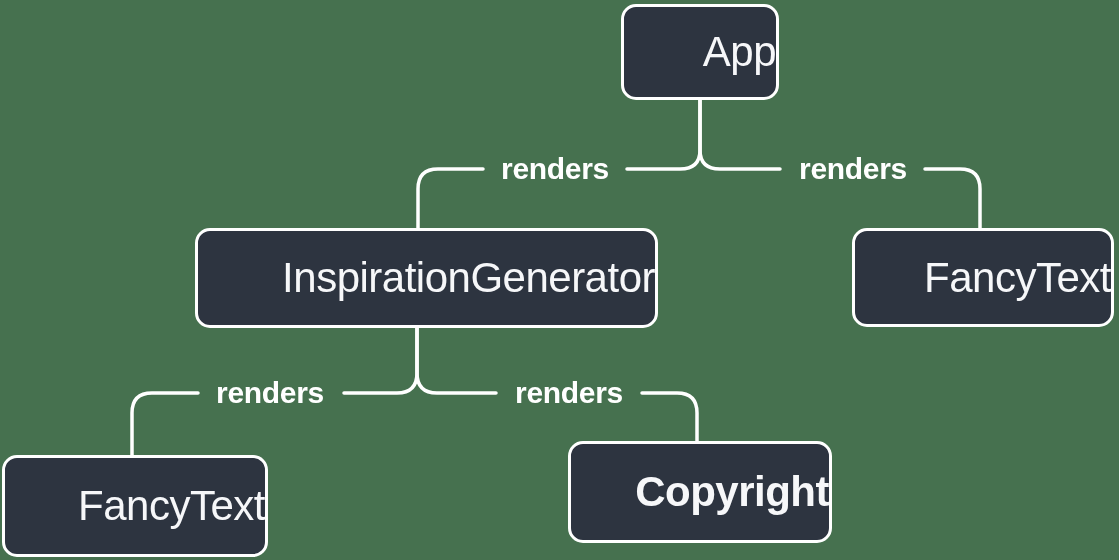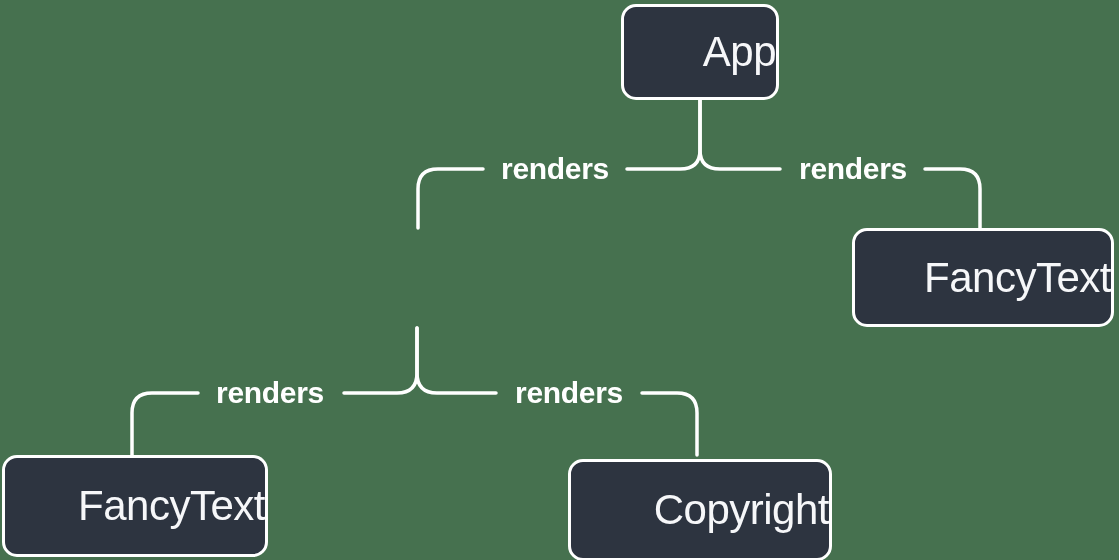--- a/index.html
+++ b/index.html
@@ -45,21 +45,21 @@
     color: var(--text);
     font-size: 42px;
     font-weight: 500;
     letter-spacing: -0.5px;
     white-space: nowrap;
   }
   .node-app                  { left: 621px; top: 4px;   width: 158px; height: 96px;  }
   .node-inspiration          { left: 195px; top: 228px; width: 463px; height: 100px; }
   .node-fancy-right          { left: 852px; top: 228px; width: 262px; height: 99px;  }
   .node-fancy-left           { left: 2px;   top: 455px; width: 266px; height: 102px; }
-  .node-copyright            { left: 568px; top: 459px; width: 264px; height: 102px; }
+  .node-copyright            { left: 568px; top: 441px; width: 264px; height: 102px; font-weight: bold; }
   .edge-label {
     position: absolute;
     transform: translate(-50%, -50%);
     color: var(--line);
     font-size: 30px;
     font-weight: 600;
     letter-spacing: -0.3px;
     white-space: nowrap;
     text-align: right;
   }
@@ -85,20 +85,23 @@
     <path d="M198,393 L152,393 Q132,393 132,413 L132,455"></path>
 
     <path d="M417,328 L417,373 Q417,393 437,393 L496,393"></path>
     <path d="M642,393 L677,393 Q697,393 697,413 L697,455"></path>
   </svg>
 
   <div class="node node-app">
     <span>App</span>
   </div>
 
+  <div class="node node-inspiration">
+    <span>InspirationGenerator</span>
+  </div>
 
   <div class="node node-fancy-right">
     <span>FancyText</span>
   </div>
 
   <div class="node node-fancy-left">
     <span>FancyText</span>
   </div>
 
   <div class="node node-copyright">

